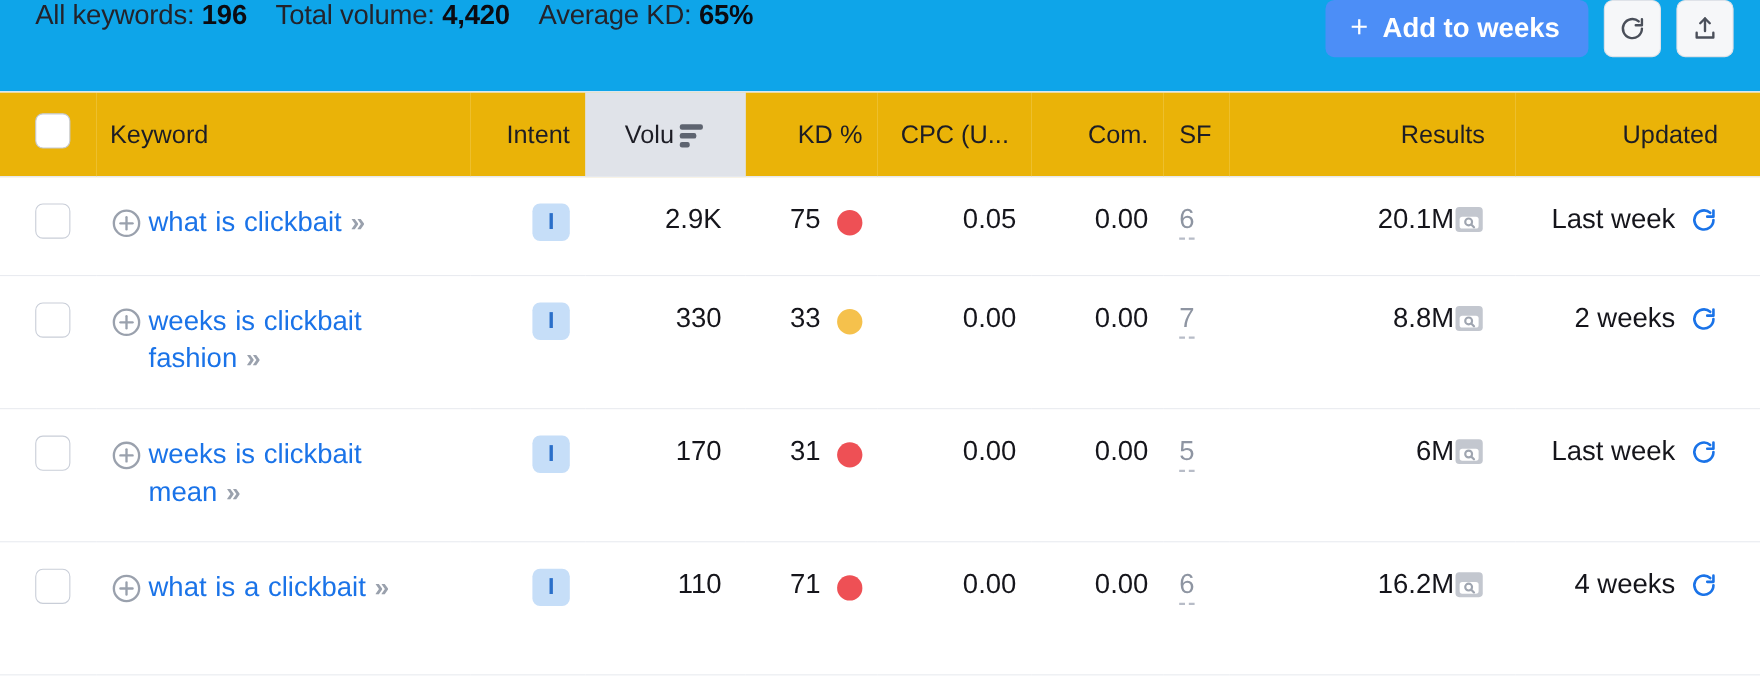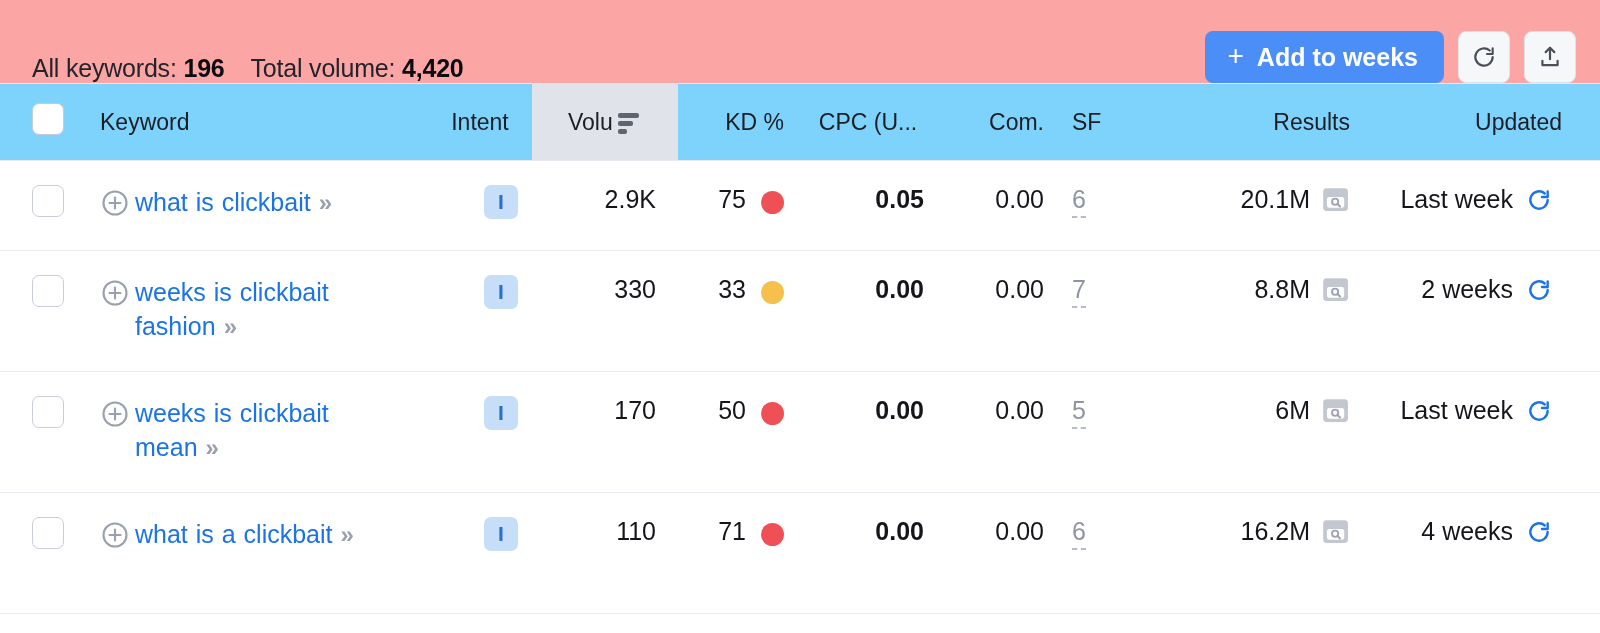--- a/index.html
+++ b/index.html
@@ -9,23 +9,23 @@
     background: #ffffff;
     font-family: "Liberation Sans", sans-serif;
     color: #111115;
     overflow: hidden;
   }
 
   
   .toolbar {
     height: 83px;
     display: flex;
-    align-items: flex-end;
+    align-items: flex-start;
     padding: 0 24px 0 32px;
-    background: #fca5a5;
+    background: #0ea5e9;
   }
   .stats { display: flex; align-items: center; gap: 26px; font-size: 25px; letter-spacing: -0.2px; }
   .stat { color: #23232b; white-space: nowrap; }
   .stat b { font-weight: 700; color: #0b0b11; }
   .toolbar-spacer { flex: 1; }
   .toolbar-actions { display: flex; align-items: center; gap: 14px; }
 
   .btn-primary {
     display: flex; align-items: center; justify-content: center;
     gap: 13px;
@@ -51,34 +51,34 @@
     border-radius: 8px;
     display: flex; align-items: center; justify-content: center;
     cursor: pointer;
     padding: 0;
   }
   .btn-icon svg { display: block; }
 
   
   table.kw-table { width: 1600px; border-collapse: collapse; table-layout: fixed; }
 
-  thead tr { height: 77px; background: #7dd3fc; }
+  thead tr { height: 77px; background: #eab308; }
   thead th {
     font-size: 23px;
     font-weight: 400;
     color: #1d1d25;
     padding: 0 14px;
     vertical-align: middle;
     border-top: 1px solid #e6e9ef;
     border-bottom: 1px solid #e6e9ef;
     white-space: nowrap;
   }
   th.col-check { width: 88px; text-align: left; padding-left: 32px; }
   th.col-kw    { width: 340px; text-align: left; padding-left: 12px; }
-  th.col-intent{ width: 104px; }
+  th.col-intent{ width: 104px; text-align: right; }
   th.col-vol   { width: 146px; text-align: left; background: #e0e3e9; }
   th.col-kd    { width: 120px; text-align: right; }
   th.col-cpc   { width: 140px; }
   th.col-com   { width: 120px; text-align: right; }
   th.col-sf    { width: 60px;  text-align: left; }
   th.col-res   { width: 260px; text-align: right; padding-right: 28px; }
   th.col-upd   { width: 222px; text-align: right; padding-right: 38px; }
 
   .vol-head { display: flex; align-items: center; gap: 4px; justify-content: flex-start; padding-left: 22px; }
   .sort-icon { display: inline-flex; flex-direction: column; gap: 3px; margin-left: 1px; margin-top: 2px; }
@@ -97,25 +97,25 @@
     padding-bottom: 24px;
   }
   tr.row-h1 td { height: 90px; }
   tr.row-h2 td { height: 121px; }
 
   td.c-check { padding-left: 32px; }
   td.c-kw    { padding-left: 12px; }
   td.c-intent{ text-align: right; }
   td.c-vol   { text-align: right; padding-right: 22px; }
   td.c-kd    { text-align: right; }
-  td.c-cpc   { text-align: right; font-weight: bold; }
+  td.c-cpc   { text-align: right; }
   td.c-com   { text-align: right; }
   td.c-sf    { text-align: left; }
   td.c-res   { text-align: right; padding-right: 28px; }
-  td.c-upd   { text-align: right; padding-right: 48px; }
+  td.c-upd   { text-align: right; padding-right: 38px; }
 
   
   .cbox {
     width: 32px; height: 32px;
     border: 1.5px solid #c9ced8;
     border-radius: 7px;
     background: #ffffff;
     display: inline-block;
     cursor: pointer;
   }
@@ -158,39 +158,43 @@
 
   
   .sf-val {
     color: #8e95a2;
     border-bottom: 2px dashed #b7bcc7;
     padding-bottom: 3px;
     cursor: pointer;
   }
 
   
-  .res-wrap { display: inline-flex; align-items: center; gap: 12px; justify-content: flex-end; }
+  .res-wrap { display: inline-flex; align-items: center; justify-content: flex-end; }
   .serp-icon { cursor: pointer; display: inline-flex; }
 
   
   .upd-wrap { display: inline-flex; align-items: center; gap: 13px; justify-content: flex-end; white-space: nowrap; }
   .refresh-blue { cursor: pointer; display: inline-flex; }
 </style>
 </head>
 <body>
 
 <div class="toolbar">
   <div class="stats">
     <span class="stat">
       <span>All keywords:</span>
       <b>196</b>
     </span>
     <span class="stat">
       <span>Total volume:</span>
       <b>4,420</b>
+    </span>
+    <span class="stat">
+      <span>Average KD:</span>
+      <b>65%</b>
     </span>
   </div>
 
   <div class="toolbar-spacer"></div>
 
   <div class="toolbar-actions">
     <button class="btn-primary" style="background: rgb(76, 142, 247);">
       <span class="plus">+</span>
       <span>Add to weeks</span>
     </button>
@@ -351,21 +355,21 @@
                 <circle cx="12" cy="12" r="9.2"></circle>
                 <path d="M12 7.6 V16.4"></path>
                 <path d="M7.6 12 H16.4"></path>
               </svg></span>
             <span class="kw-text"><span>weeks is clickbait mean</span><span class="chev">»</span></span>
           </span>
         </td>
         <td class="c-intent"><span class="intent-badge">I</span></td>
         <td class="c-vol">170</td>
         <td class="c-kd"><span class="kd-wrap">
-            <span>50</span>
+            <span>31</span>
             <span class="kd-dot" style="background: rgb(238, 80, 85);"></span>
           </span></td>
         <td class="c-cpc">0.00</td>
         <td class="c-com">0.00</td>
         <td class="c-sf"><span class="sf-val">5</span></td>
         <td class="c-res"><span class="res-wrap">
             <span>6M</span>
             <span class="serp-icon">
               <svg width="28" height="26" viewBox="0 0 26 24" fill="none">
                 <rect x="1.1" y="1.1" width="23" height="21" rx="3.2" fill="#c3c7cf"></rect>

